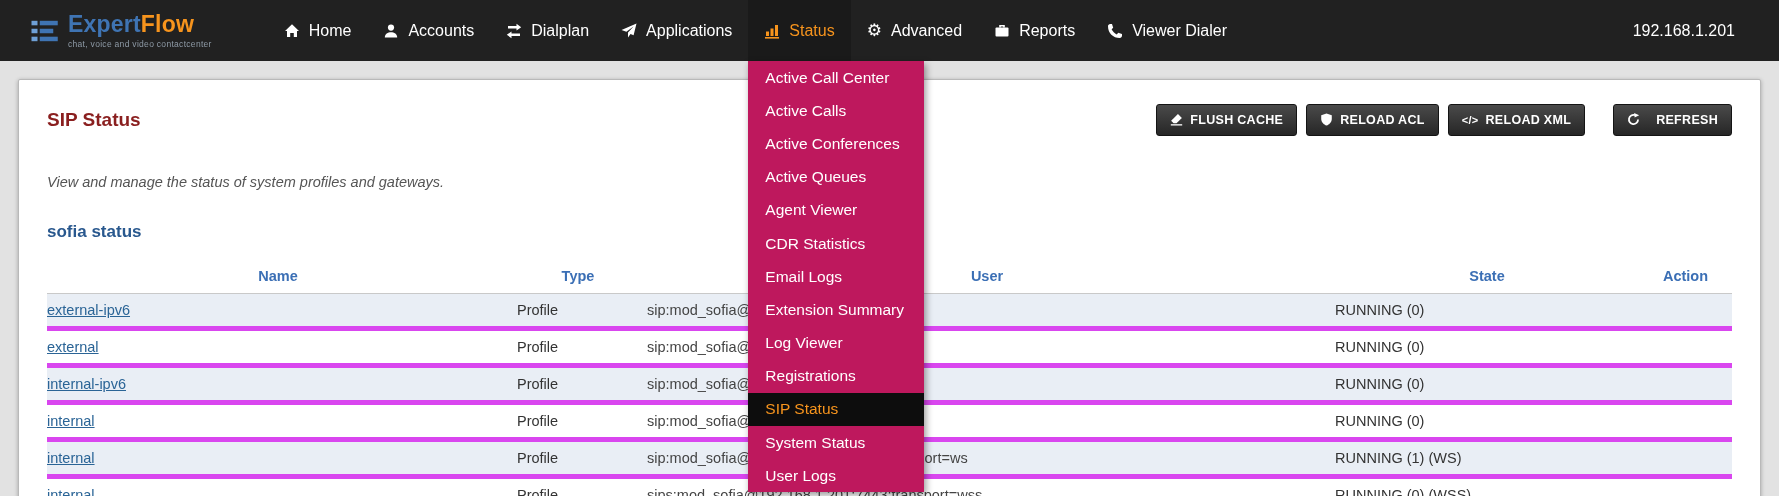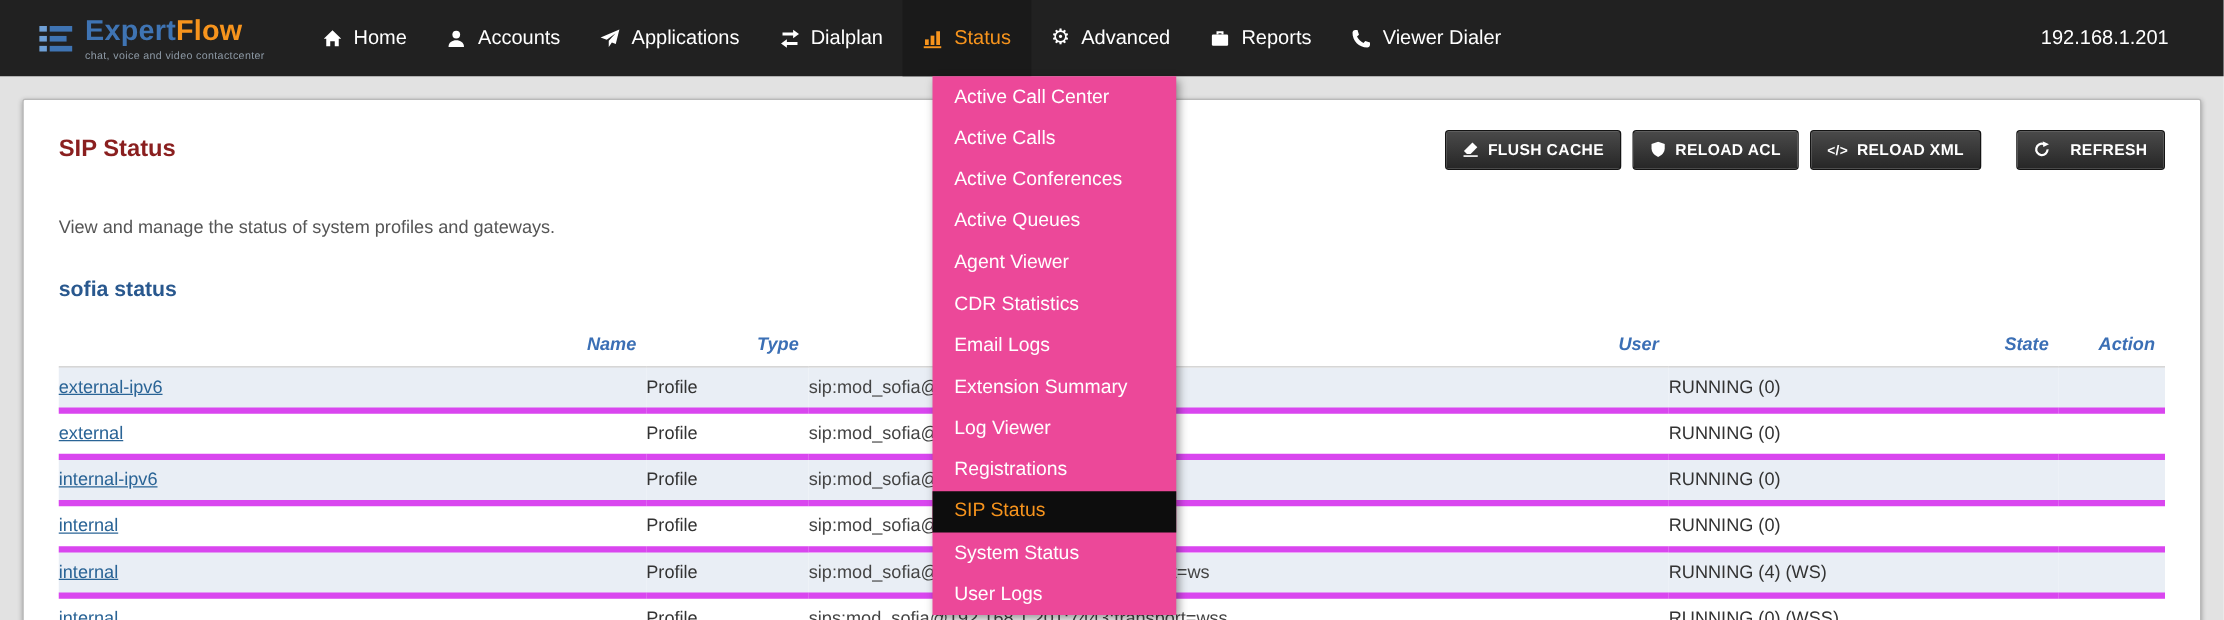--- a/index.html
+++ b/index.html
@@ -10,20 +10,21 @@
     position:relative;
     overflow:hidden;
   }
 
   
   .navbar {
     position:absolute; top:0; left:0; width:100%; height:61px;
     background:#212121;
     display:flex; align-items:center;
     z-index:10;
+    gap:26px;
   }
   .brand { display:flex; align-items:center; gap:8px; margin-left:30px; cursor:pointer; }
   .brand .logo svg { display:block; }
   .brand-name { font-size:23px; font-weight:bold; letter-spacing:.2px; line-height:1; }
   .brand-primary { color:#3f74b3; }
   .brand-secondary { color:#f7941d; }
   .brand-tagline { font-size:8.5px; color:#8e9aa6; margin-top:3px; letter-spacing:.3px; }
 
   .nav-items { display:flex; align-items:stretch; height:100%; margin-left:30px; }
   .nav-item {
@@ -33,24 +34,23 @@
   }
   .nav-item .icon svg { width:16px; height:16px; display:block; }
   .nav-item .icon .uni { font-size:17px; line-height:1; }
   .nav-item.active { color:#f7941d; background:#1a1a1a; }
 
   .server-ip { margin-left:auto; margin-right:44px; color:#fff; font-size:16px; }
 
   
   .status-menu {
     position:absolute; top:100%; left:0;
-    width:195px; background:#ec4899;
+    width:176px; background:#be185d;
     box-shadow:2px 3px 7px rgba(0,0,0,.4);
     z-index:30;
-    margin-left:24px;
   }
   .menu-item {
     height:33.2px; display:flex; align-items:center;
     padding-left:17px; color:#fff; font-size:15.5px; cursor:pointer;
     white-space:nowrap;
   }
   .menu-item.active { background:#0d0d0d; color:#f7941d; }
 
   
   .card {
@@ -68,27 +68,27 @@
     background:linear-gradient(#4a4a4a,#262626);
     border:1px solid #141414; border-radius:3px;
     color:#fff; font-family:inherit; font-size:12.5px; font-weight:bold;
     letter-spacing:.3px; padding:8px 13px; margin-left:9px; cursor:pointer;
     text-transform:uppercase;
   }
   .btn .icon svg { width:13px; height:13px; display:block; }
   .btn .icon .code-txt { font-size:11px; font-weight:bold; line-height:1; }
   .btn-refresh { margin-left:28px;gap:16px; }
 
-  .description { margin-top:38px; color:#555; font-size:14.5px; }
+  .description { margin-top:38px; color:#555; font-size:14.5px;font-style:italic; }
   .section-title { margin-top:32px; font-size:17px; font-weight:bold; color:#29588e; }
 
   table { width:100%; border-collapse:collapse; margin-top:16px; font-size:14.5px; table-layout:fixed; }
   thead th {
-    text-align:right; color:#3b6fb5; font-weight:bold;
-    padding:10px 8px 9px 0; border-bottom:1px solid #c9c9c9; font-size:14.5px;font-style:italic;
+    text-align:center; color:#3b6fb5; font-weight:bold;
+    padding:10px 8px 9px 0; border-bottom:1px solid #c9c9c9; font-size:14.5px;
   }
   tbody td { padding:8px 8px 8px 0; color:#333; border-bottom:5px solid #d946ef; }
   tbody tr:nth-child(odd) { background:#e9eef5; }
   .td-data { color:#444; overflow:hidden; white-space:nowrap; }
   .name-link { color:#2a6496; text-decoration:underline; cursor:pointer; }
   .c-name { width:470px; } .c-type { width:130px; } .c-data { width:688px; }
   .c-state { width:312px; } .c-action { width:85px; }
 </style>
 </head>
 <body>
@@ -125,33 +125,33 @@
           <svg viewBox="0 0 16 16">
             <circle cx="8" cy="4.6" r="3.1" fill="currentColor"></circle>
             <path fill="currentColor" d="M1.8 14.5 C1.8 11 4.8 9.2 8 9.2 C11.2 9.2 14.2 11 14.2 14.5 Z"></path>
           </svg>
         </span>
     <span class="label">Accounts</span>
   </div>
       <div class="nav-item">
     <span class="icon">
           <svg viewBox="0 0 16 16">
-            <path fill="currentColor" d="M15.5 0.5 L0.5 6.9 L5.4 8.8 L12.5 3.5 L7 9.5 L7 14.5 L9.5 11 L12.6 12.2 Z"></path>
-          </svg>
-        </span>
-    <span class="label">Applications</span>
-  </div>
-      <div class="nav-item">
-    <span class="icon">
-          <svg viewBox="0 0 16 16">
             <path fill="currentColor" d="M10.5 0.8 L15.2 4.2 L10.5 7.6 V5.4 H2 V3 H10.5 Z"></path>
             <path fill="currentColor" d="M5.5 8.4 L0.8 11.8 L5.5 15.2 V13 H14 V10.6 H5.5 Z"></path>
           </svg>
         </span>
     <span class="label">Dialplan</span>
+  </div>
+      <div class="nav-item">
+    <span class="icon">
+          <svg viewBox="0 0 16 16">
+            <path fill="currentColor" d="M15.5 0.5 L0.5 6.9 L5.4 8.8 L12.5 3.5 L7 9.5 L7 14.5 L9.5 11 L12.6 12.2 Z"></path>
+          </svg>
+        </span>
+    <span class="label">Applications</span>
   </div>
       <div class="nav-item active">
     <span class="icon">
           <svg viewBox="0 0 16 16">
             <rect x="1" y="14" width="14" height="1.6" fill="currentColor"></rect>
             <rect x="2" y="8.5" width="3" height="4.5" fill="currentColor"></rect>
             <rect x="6.5" y="5.5" width="3" height="7.5" fill="currentColor"></rect>
             <rect x="11" y="2" width="3" height="11" fill="currentColor"></rect>
           </svg>
         </span>
@@ -307,21 +307,21 @@
     <td class="td-name"><a class="name-link">internal</a></td>
     <td class="td-type">Profile</td>
     <td class="td-data">sip:mod_sofia@192.168.1.201:5060</td>
     <td class="td-state">RUNNING (0)</td>
     <td class="td-action"></td>
   </tr>
         <tr class="table-row">
     <td class="td-name"><a class="name-link">internal</a></td>
     <td class="td-type">Profile</td>
     <td class="td-data">sip:mod_sofia@192.168.1.201:5072;transport=ws</td>
-    <td class="td-state">RUNNING (4) (WS)</td>
+    <td class="td-state">RUNNING (1) (WS)</td>
     <td class="td-action"></td>
   </tr>
         <tr class="table-row">
     <td class="td-name"><a class="name-link">internal</a></td>
     <td class="td-type">Profile</td>
     <td class="td-data">sips:mod_sofia@192.168.1.201:7443;transport=wss</td>
     <td class="td-state">RUNNING (0) (WSS)</td>
     <td class="td-action"></td>
   </tr>
       </tbody>

